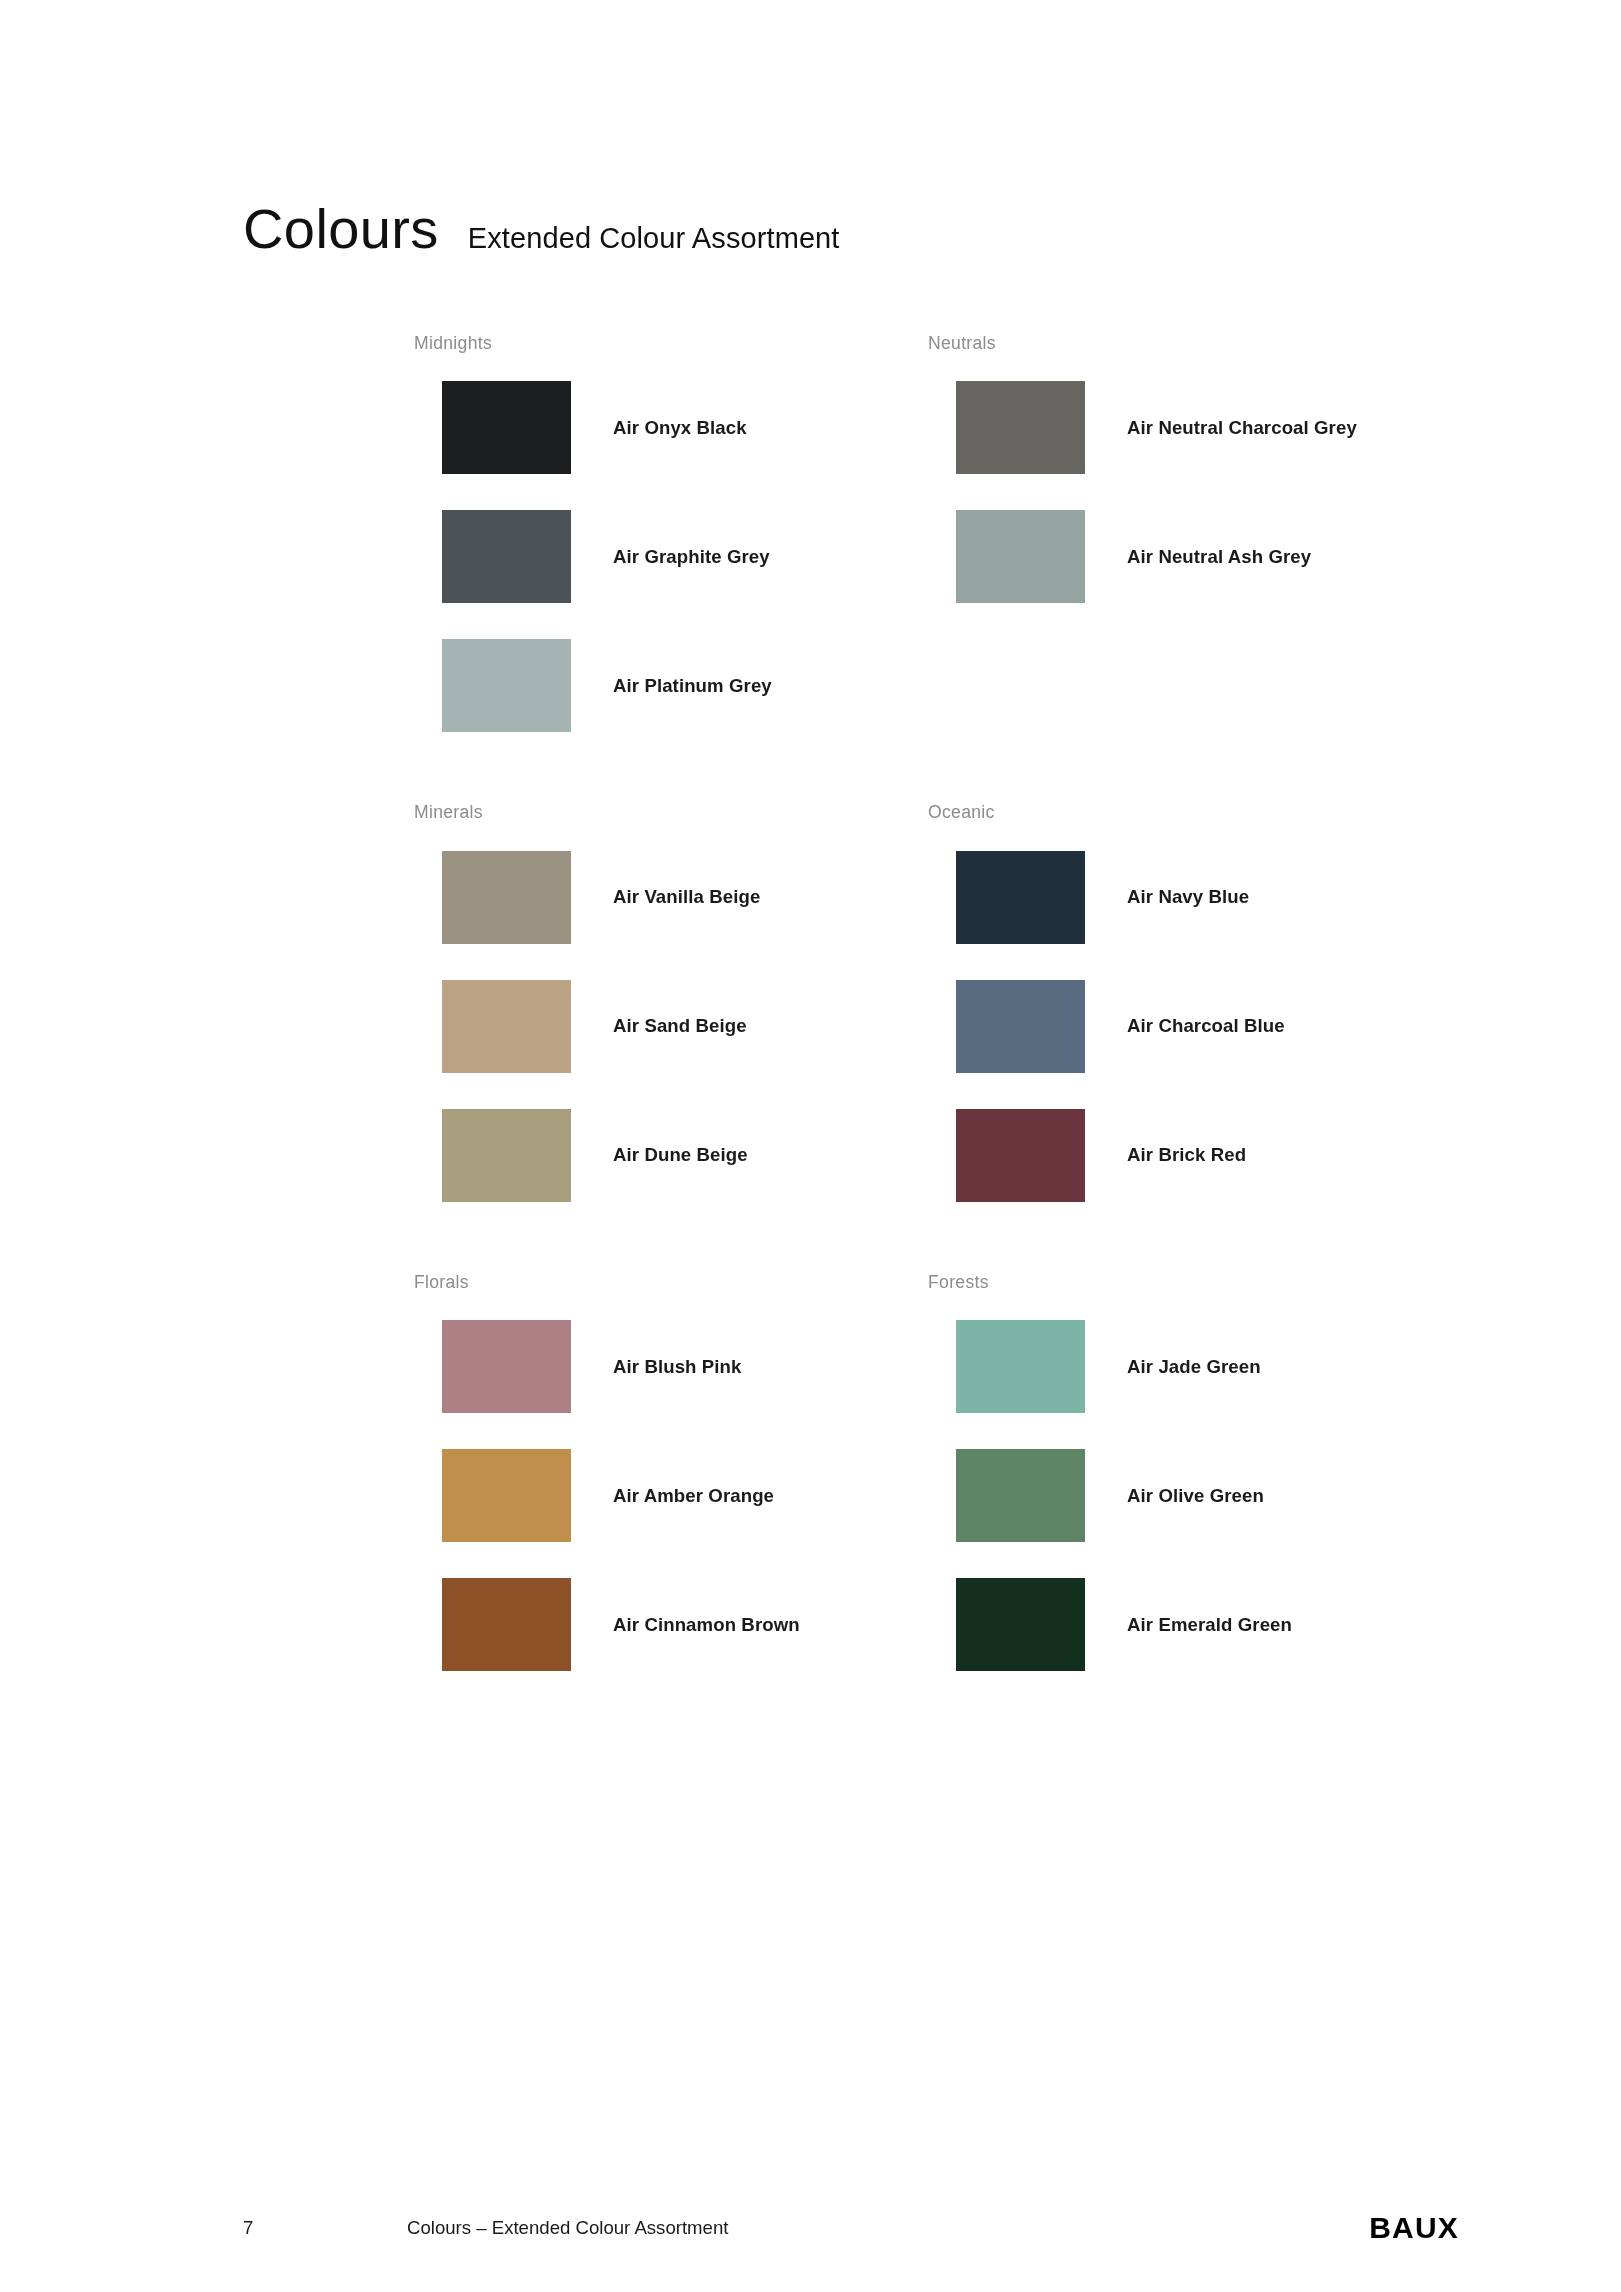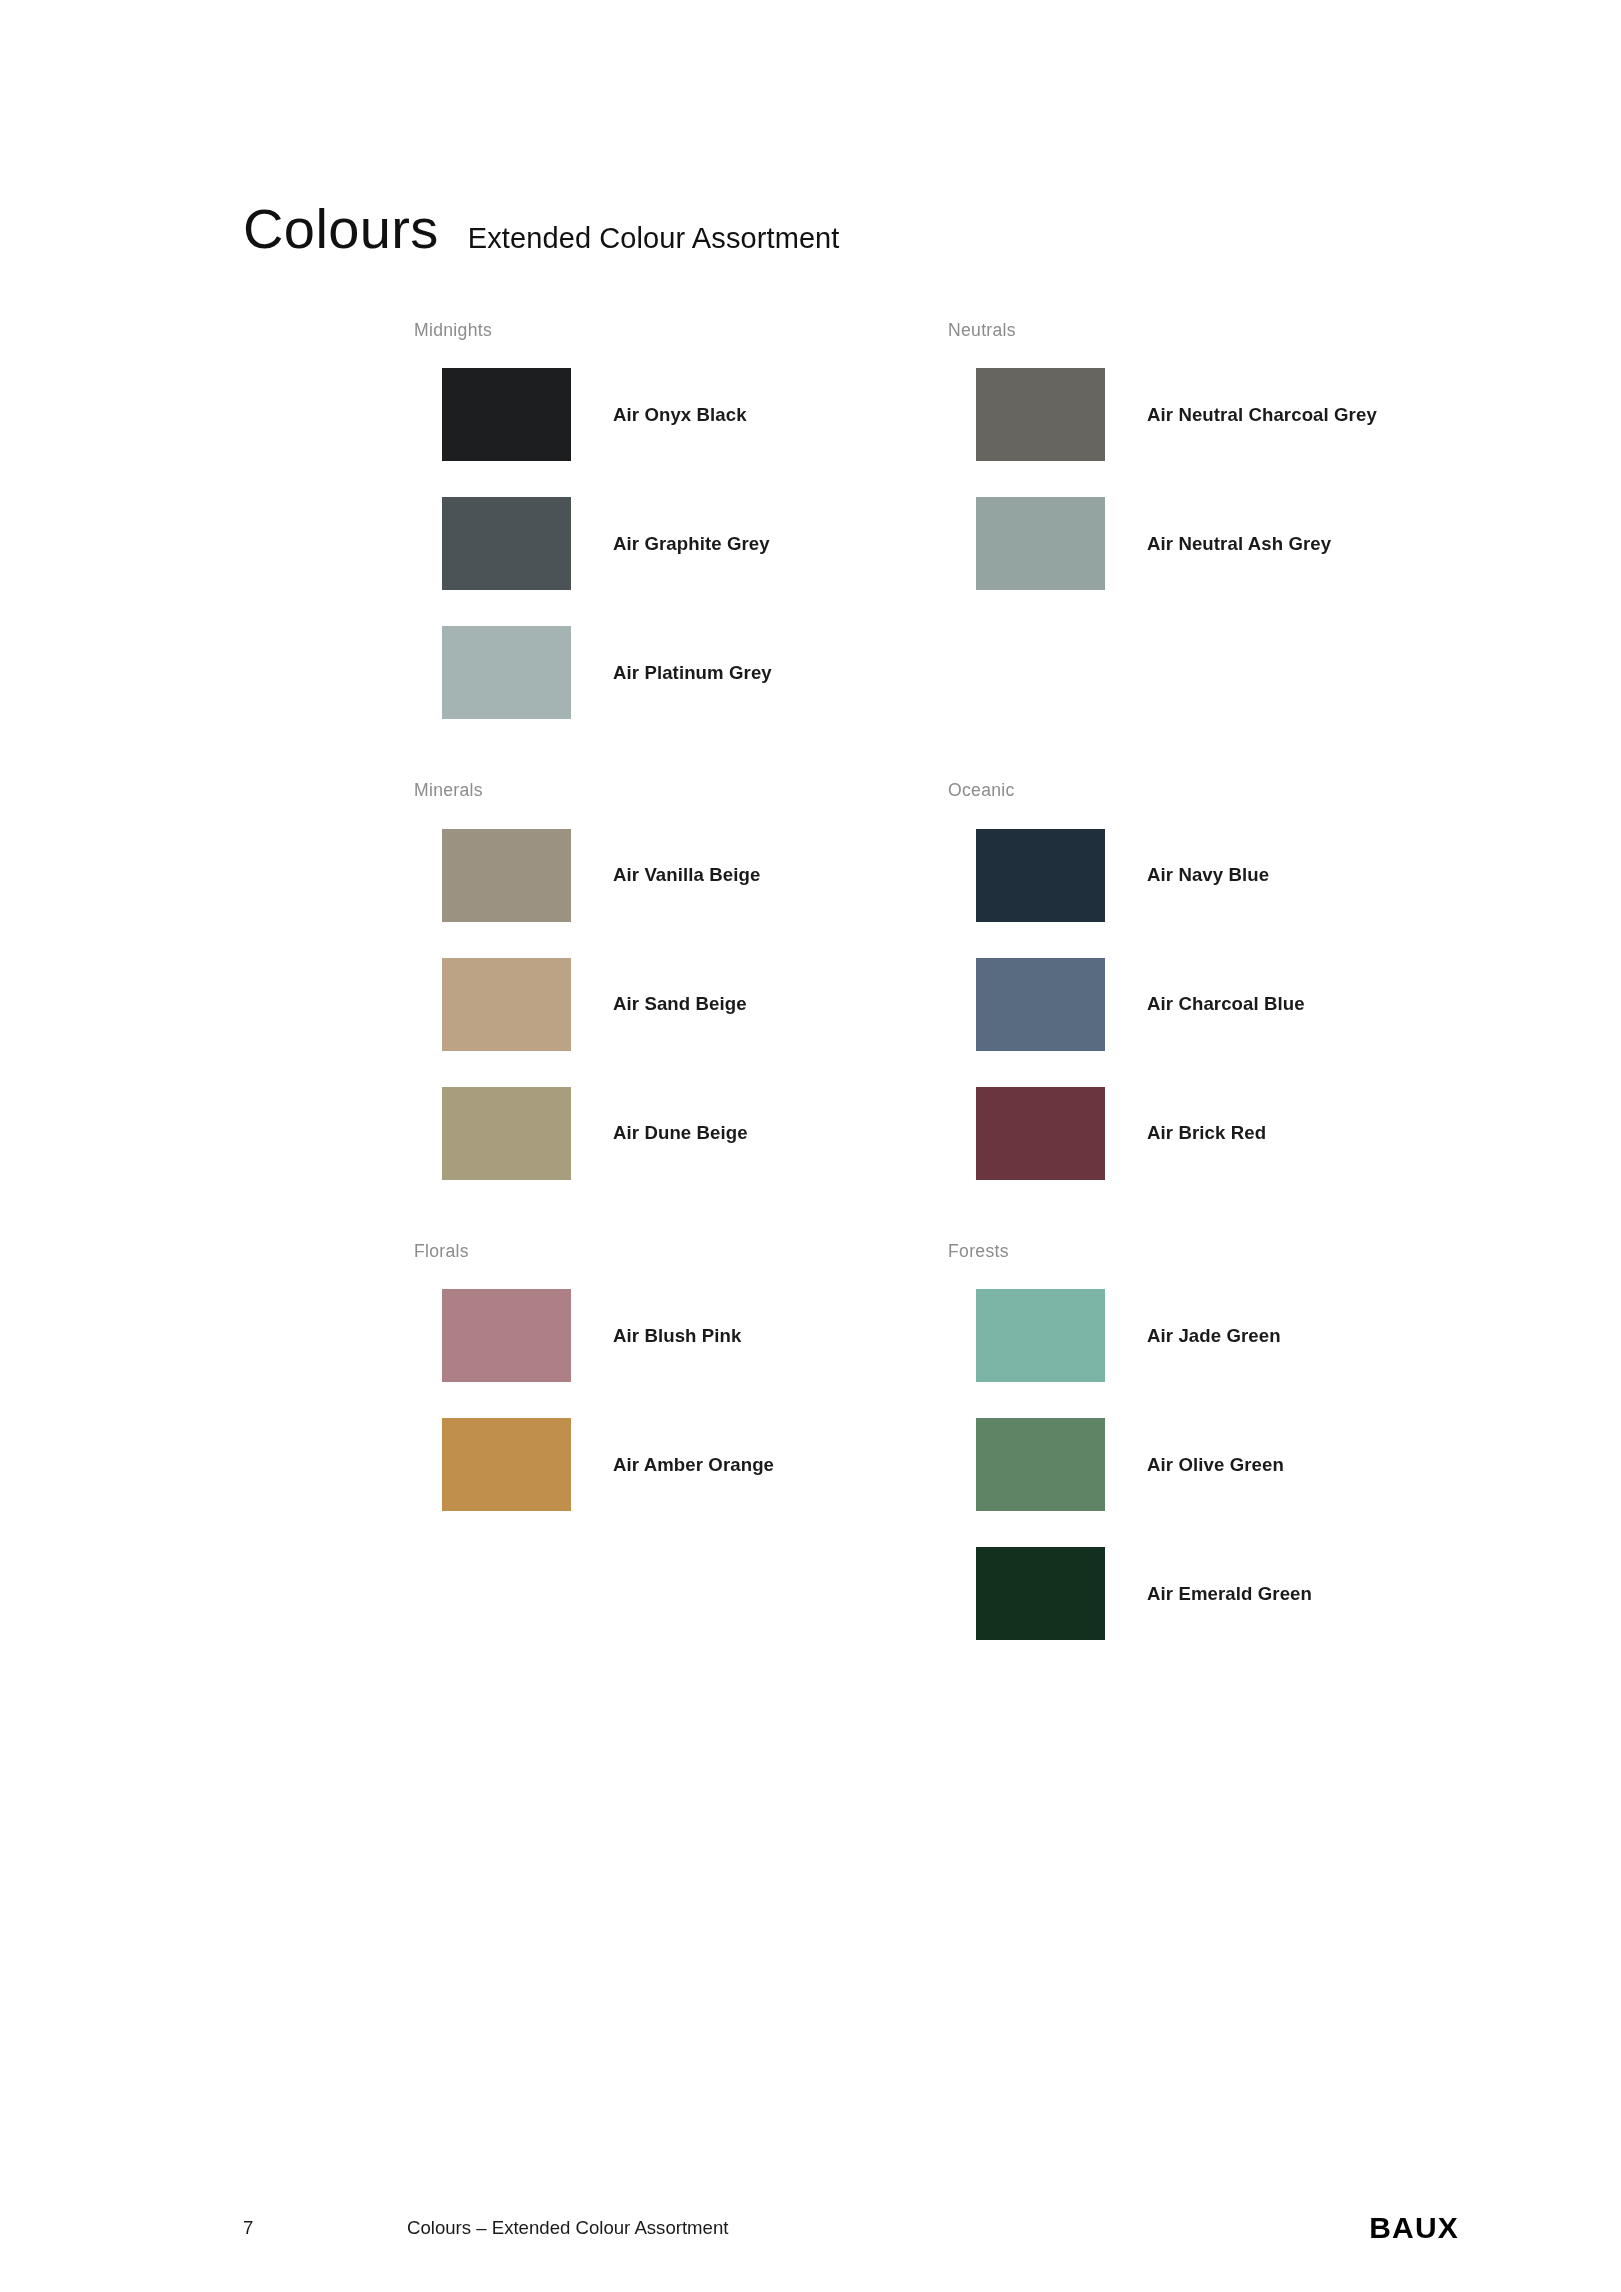--- a/index.html
+++ b/index.html
@@ -41,26 +41,27 @@
     font-weight: 400;
     letter-spacing: 0.1px;
     color: #111111;
     line-height: 1;
   }
 
   
   .grid {
     position: absolute;
     left: 414px;
-    top: 320px;
+    top: 333px;
     width: 1039px;
     display: grid;
     grid-template-columns: 505px 505px;
     column-gap: 29px;
     row-gap: 0px;
+    gap: 9px;
   }
   .group {
     margin-bottom: 61px;
   }
   .group-label {
     font-size: 17.6px;
     font-weight: 400;
     color: #8c8c8c;
     letter-spacing: 0.3px;
     margin-bottom: 27.4px;
@@ -189,20 +190,24 @@
       <div class="group">
         <div class="group-label">Florals</div>
         <div class="swatch-row">
           <div class="swatch-chip" style="background: rgb(173, 128, 134);"></div>
           <div class="swatch-name">Air Blush Pink</div>
         </div>
         <div class="swatch-row">
           <div class="swatch-chip" style="background: rgb(191, 143, 75);"></div>
           <div class="swatch-name">Air Amber Orange</div>
         </div>
+        <div class="swatch-row">
+          <div class="swatch-chip" style="background: rgb(141, 81, 40);"></div>
+          <div class="swatch-name">Air Cinnamon Brown</div>
+        </div>
       </div>
       <div class="group">
         <div class="group-label">Forests</div>
         <div class="swatch-row">
           <div class="swatch-chip" style="background: rgb(124, 181, 166);"></div>
           <div class="swatch-name">Air Jade Green</div>
         </div>
         <div class="swatch-row">
           <div class="swatch-chip" style="background: rgb(94, 132, 101);"></div>
           <div class="swatch-name">Air Olive Green</div>

